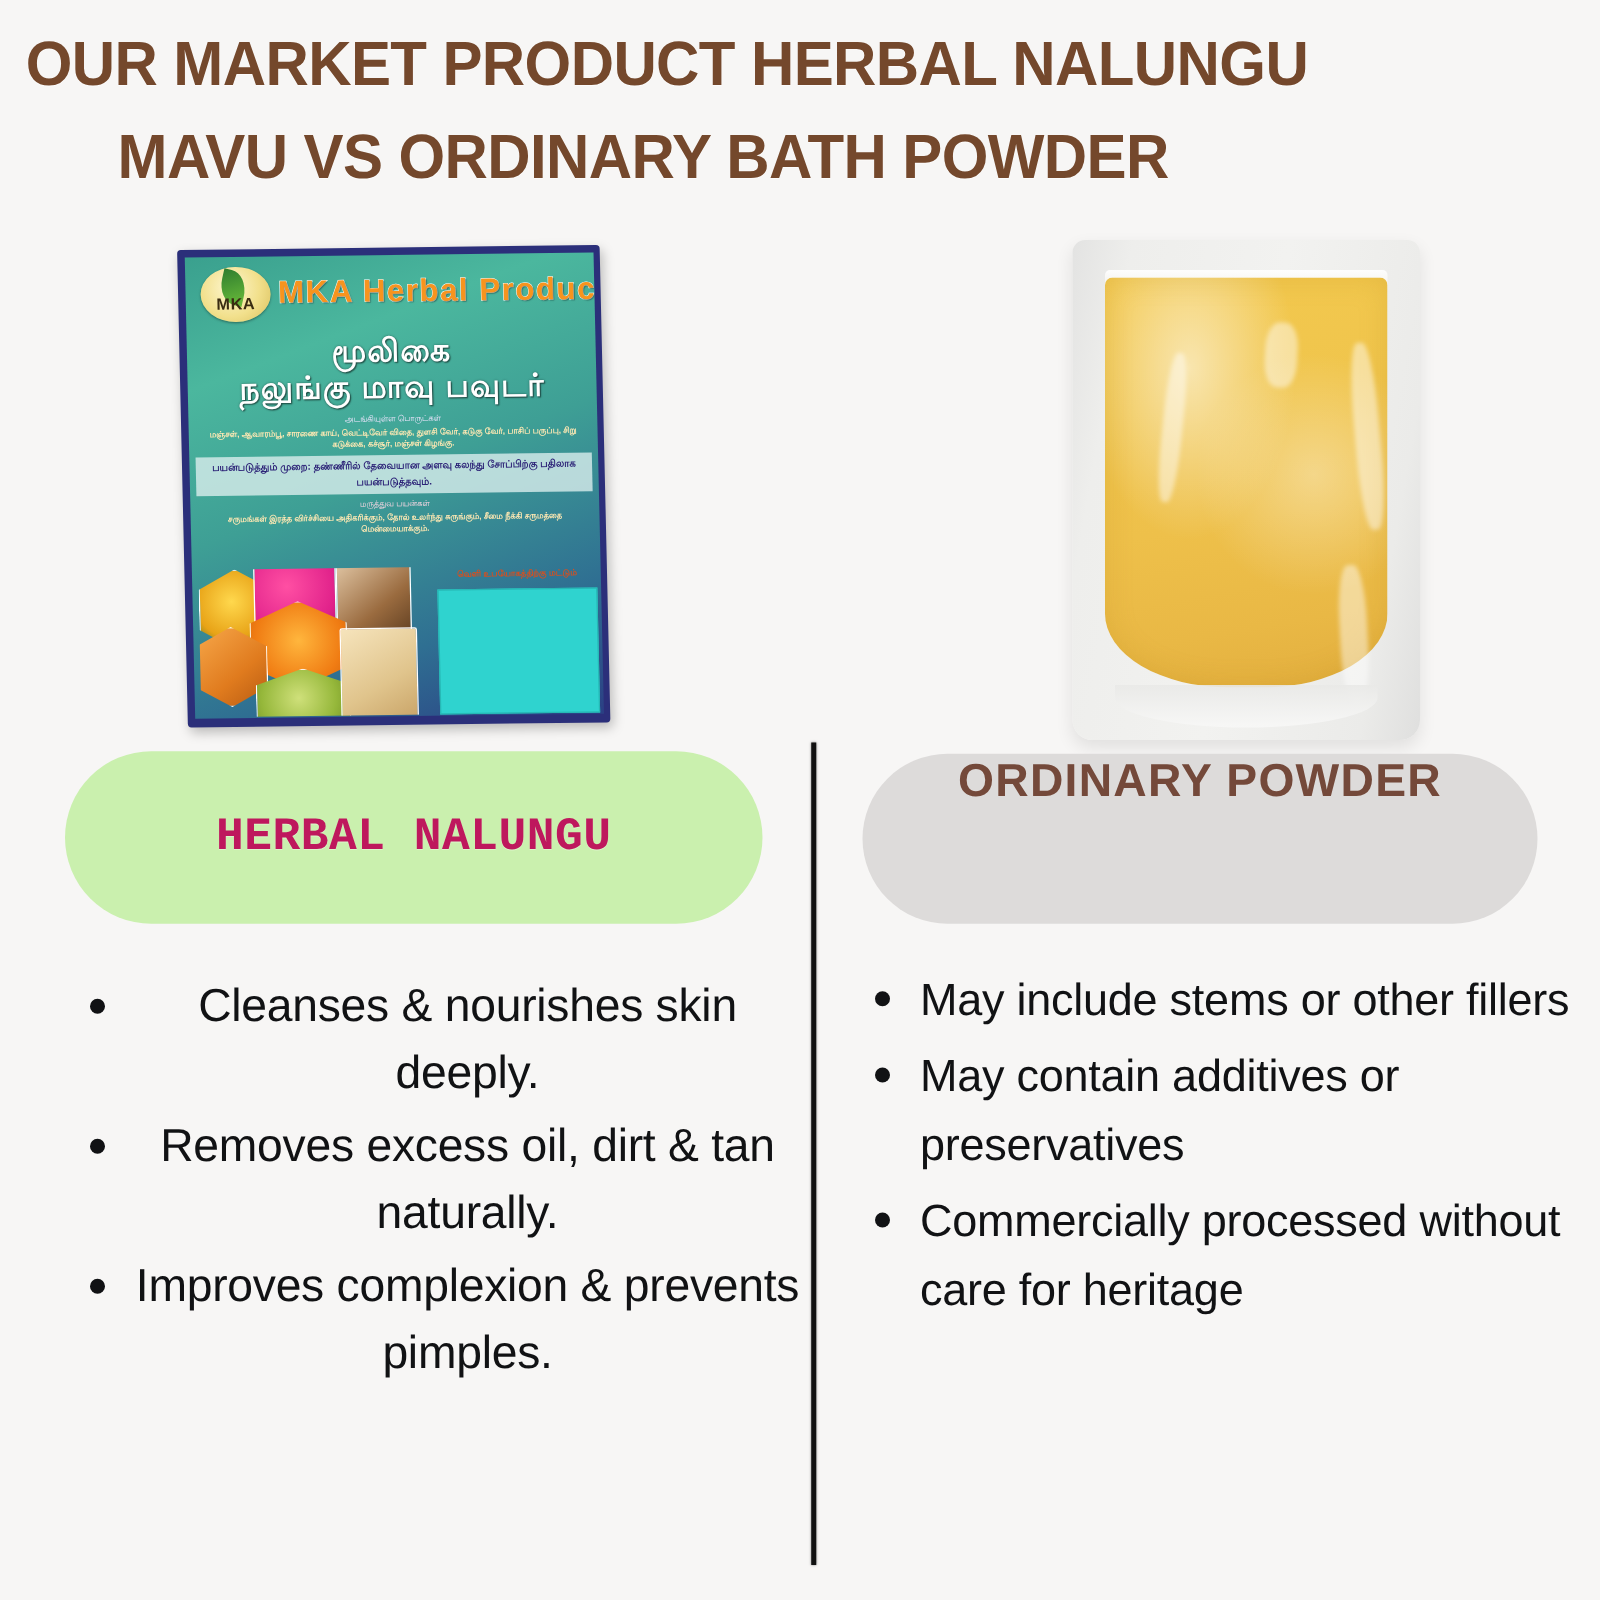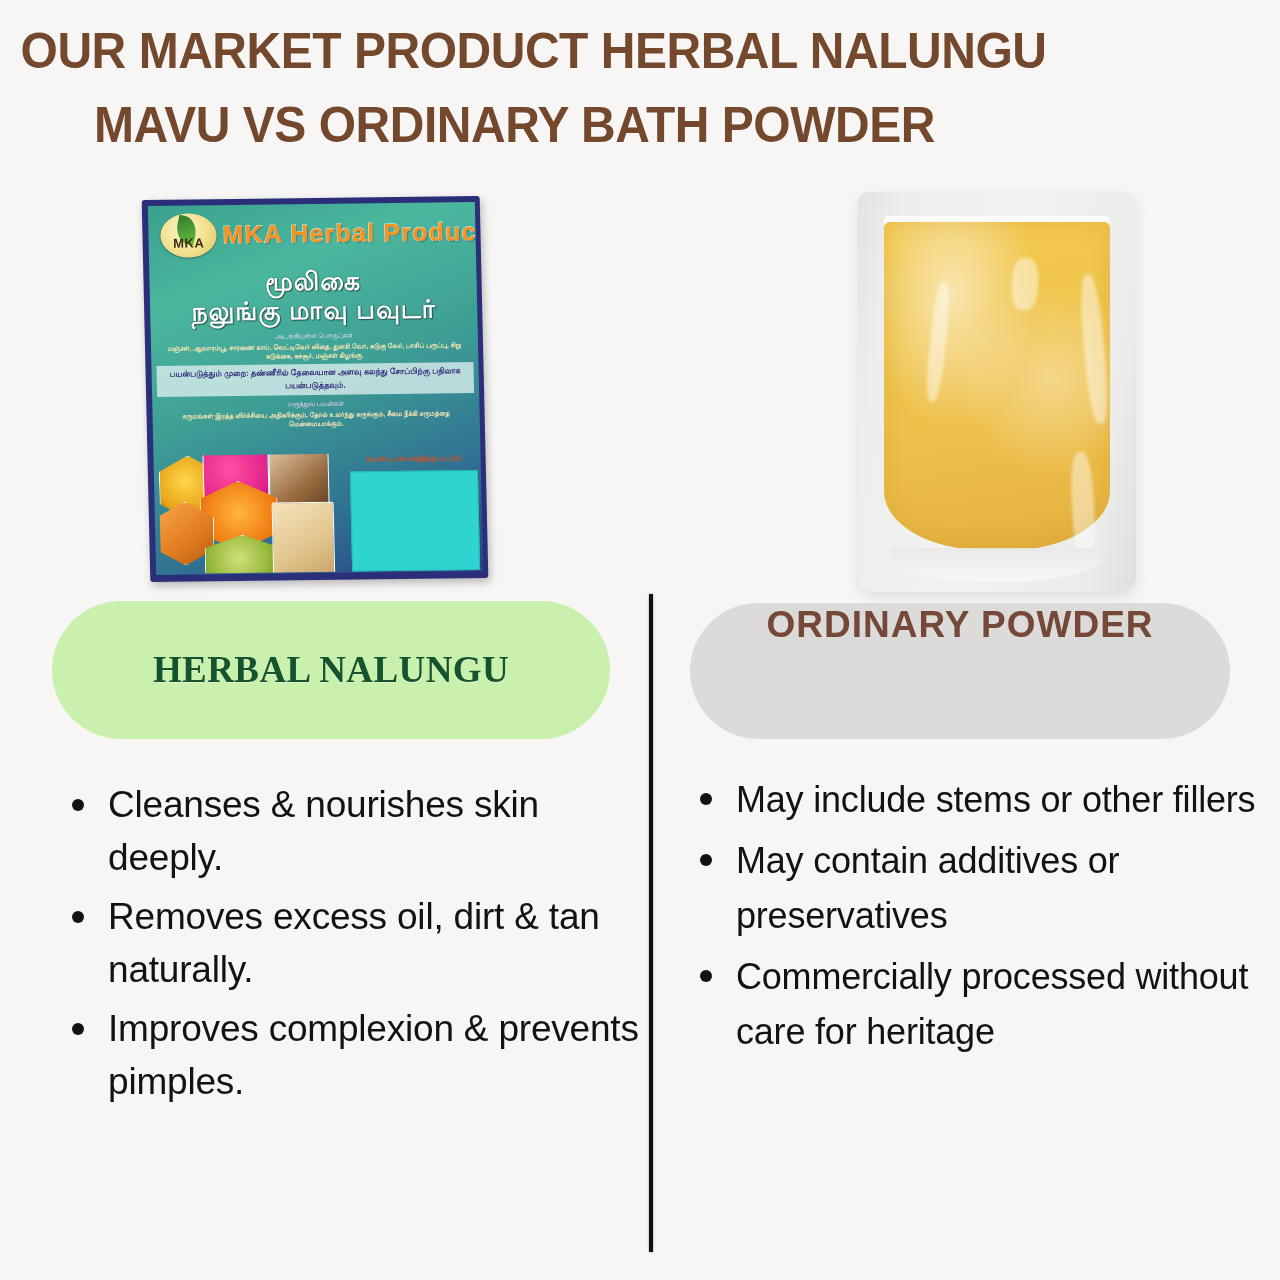--- a/index.html
+++ b/index.html
@@ -176,42 +176,42 @@
 
   
   #pill-left{
     position:absolute; left:52px; top:601px;
     width:558px; height:138px;
     background:#caf0ae;
     border-radius:69px;
     display:flex; align-items:center; justify-content:center;
   }
   #pill-left-text{
-    text-align:center; color:#14532d; font-weight:bold;
+    text-align:center; color:#be185d; font-weight:bold;
     font-size:37px; line-height:44px; letter-spacing:.4px;
-    font-family:Liberation Serif, serif;
+    font-family:Liberation Mono, monospace;
     text-shadow:0 1px 0 rgba(255,255,255,.35);
   }
   #pill-right{
     position:absolute; left:690px; top:603px;
     width:540px; height:136px;
     background:#dddbda;
     border-radius:68px;
     display:flex; align-items:flex-start; justify-content:center;
   }
   #pill-right-text{
     text-align:center; color:#74493a; font-weight:bold;
     font-size:37px; line-height:44px; letter-spacing:1px;
     font-family:"Liberation Sans", sans-serif;
     white-space:nowrap;
   }
 
   
   .bullet-col{ position:absolute; }
-  #bullets-left{ left:44px; top:778px; width:596px; }
+  #bullets-left{ left:44px; top:778px; width:596px;text-align:center; }
   #bullets-right{ left:672px; top:772px; width:592px; }
 
   .bullet-item{
     position:relative;
     padding-left:64px;
     margin-bottom:6px;
     color:#111214;
     font-family:"Liberation Sans", sans-serif;
     font-size:37px;
     line-height:53px;

